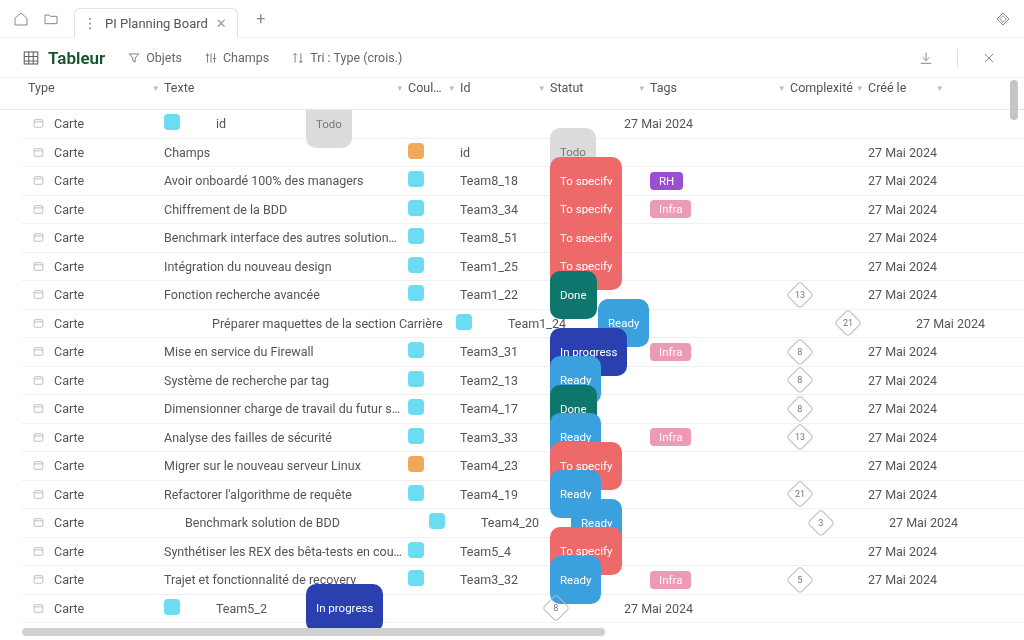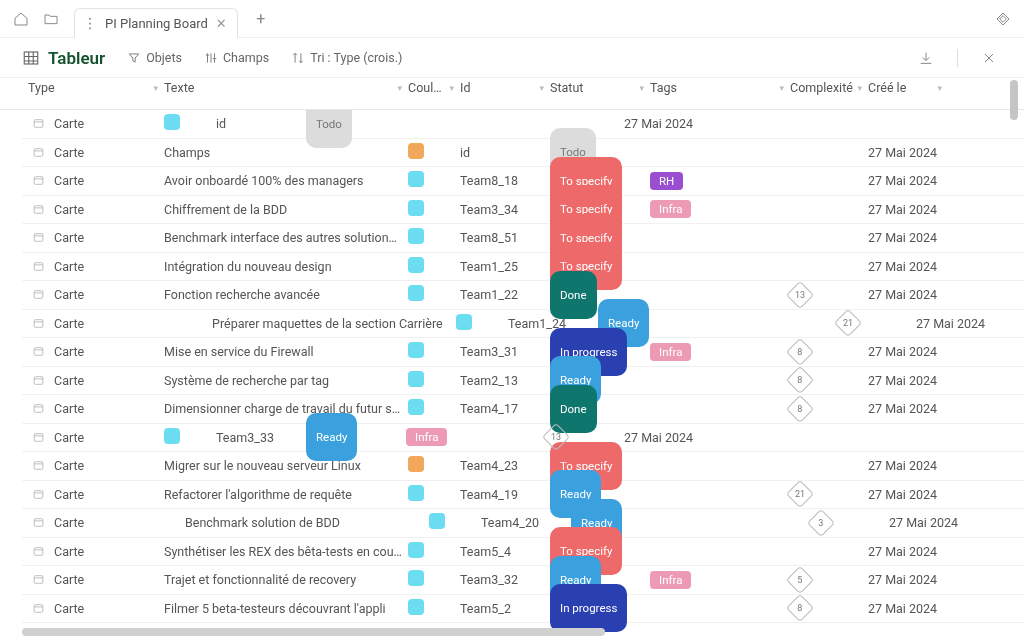--- a/index.html
+++ b/index.html
@@ -368,20 +368,21 @@
       <div class="row">
         <div class="cell c-type" style="display: flex; align-items: center;">
           <span class="card-icon">
             <svg viewBox="0 0 24 24">
               <rect x="4" y="5" width="16" height="14" rx="2"></rect>
               <path d="M4 9 H20"></path>
             </svg>
           </span>
           <span>Carte</span>
         </div>
+        <div class="cell c-texte" style="overflow: hidden; text-overflow: ellipsis; white-space: nowrap;">Analyse des failles de sécurité</div>
         <div class="cell c-coul"><span class="swatch sw-cyan"></span></div>
         <div class="cell c-id">Team3_33</div>
         <div class="cell c-stat"><span class="badge b-ready">Ready</span></div>
         <div class="cell c-tags"><span class="tag t-infra">Infra</span></div>
         <div class="cell c-comp"><span class="comp">
             <span>13</span>
           </span></div>
         <div class="cell c-cree">27 Mai 2024</div>
       </div>
       <div class="row">
@@ -483,21 +484,20 @@
       <div class="row">
         <div class="cell c-type" style="display: flex; align-items: center;">
           <span class="card-icon">
             <svg viewBox="0 0 24 24">
               <rect x="4" y="5" width="16" height="14" rx="2"></rect>
               <path d="M4 9 H20"></path>
             </svg>
           </span>
           <span>Carte</span>
         </div>
-        <div class="cell c-texte" style="overflow: hidden; text-overflow: ellipsis; white-space: nowrap;">Filmer 5 beta-testeurs découvrant l'appli</div>
         <div class="cell c-coul"><span class="swatch sw-cyan"></span></div>
         <div class="cell c-id">Team5_2</div>
         <div class="cell c-stat"><span class="badge b-prog">In progress</span></div>
         <div class="cell c-tags"></div>
         <div class="cell c-comp"><span class="comp">
             <span>8</span>
           </span></div>
         <div class="cell c-cree">27 Mai 2024</div>
       </div>
     </div>

